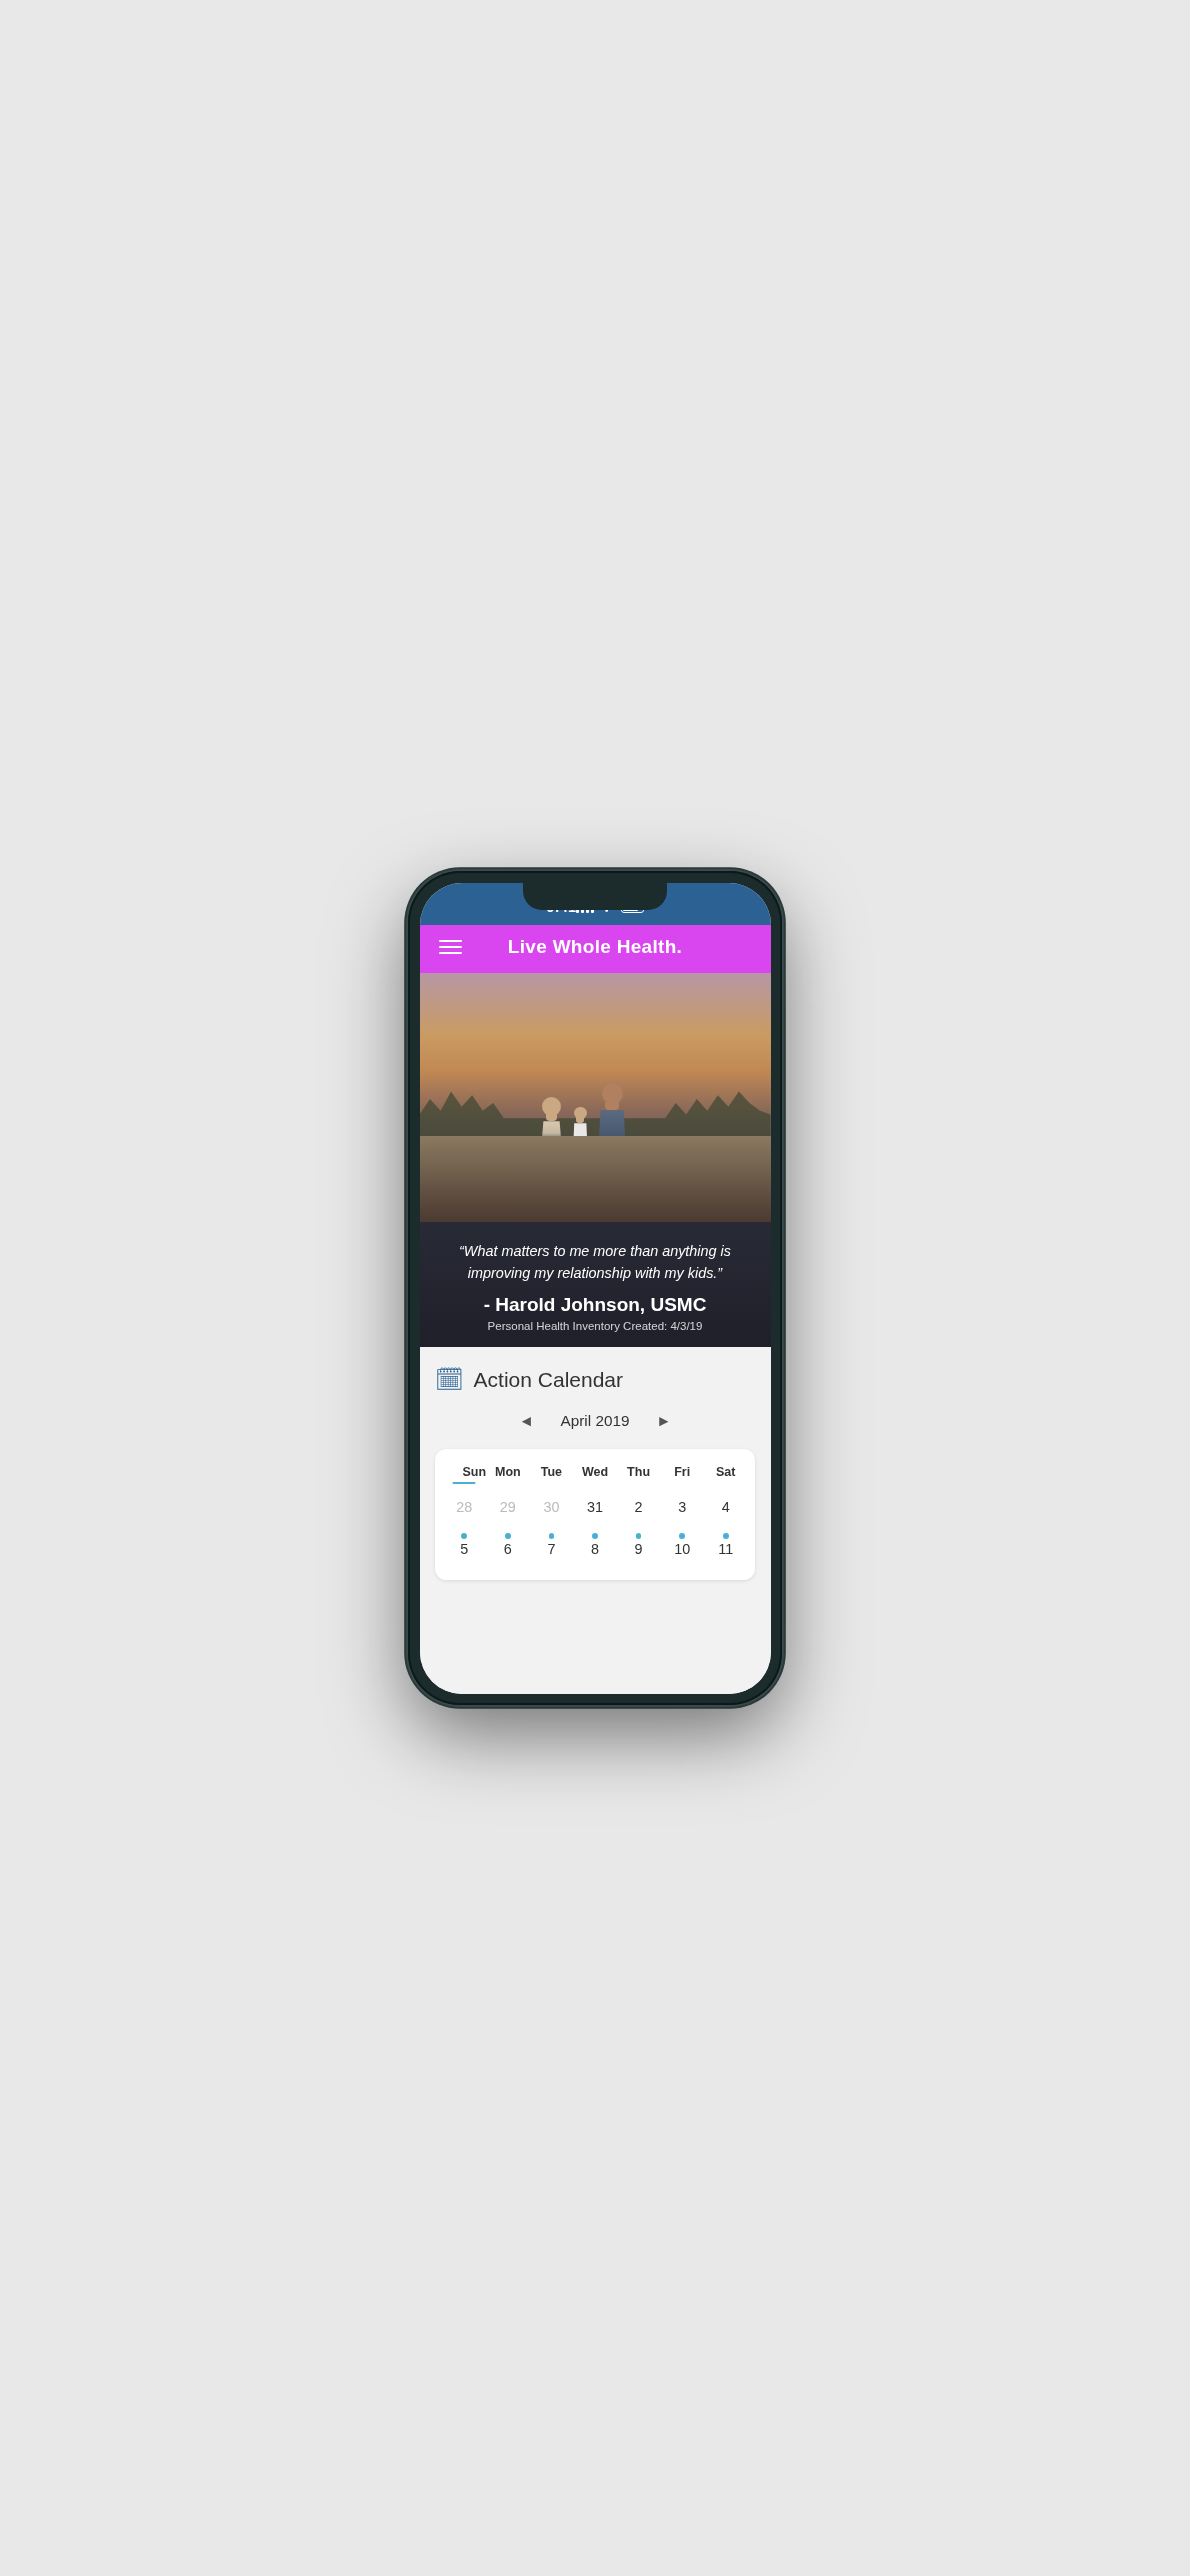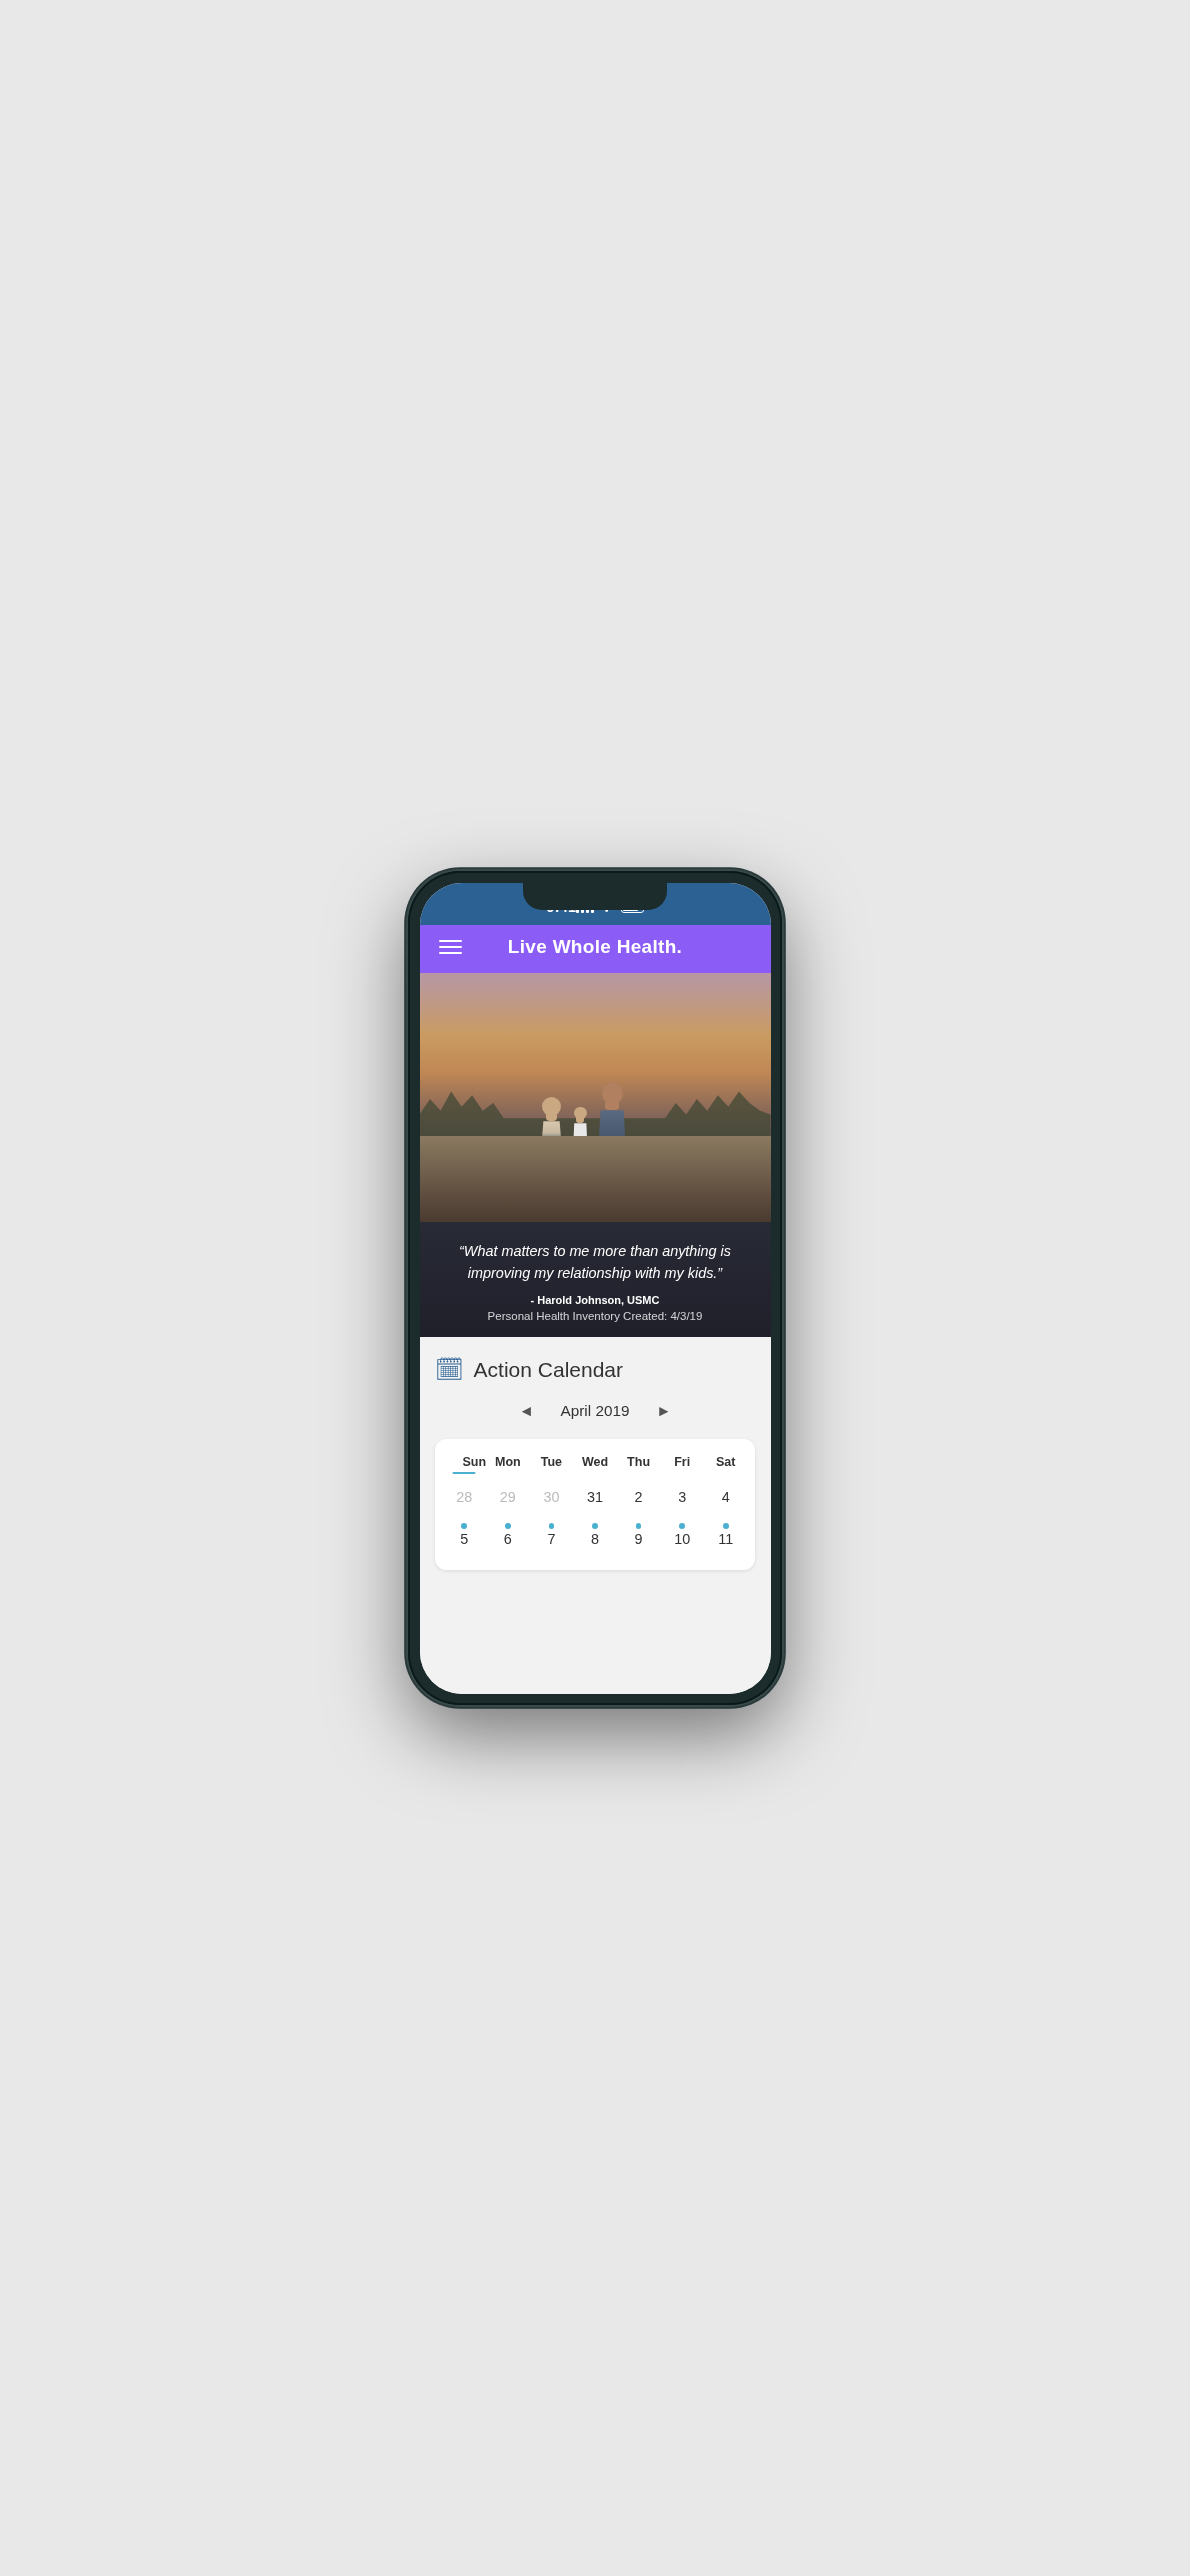--- a/index.html
+++ b/index.html
@@ -155,21 +155,21 @@
     }
     .battery-fill {
       background: white;
       height: 100%;
       width: 80%;
       border-radius: 1px;
     }
 
     
     .app-header {
-      background: #8b5cf6;
+      background: #d946ef;
       display: flex;
       align-items: center;
       justify-content: center;
       padding: 11.5px 19px 15.3px;
       position: relative;
       flex-shrink: 0;
     }
 
     .hamburger-btn {
       position: absolute;
@@ -263,21 +263,21 @@
       color: white;
       font-size: 14.4px;
       font-style: italic;
       line-height: 1.5;
       margin-bottom: 9.6px;
       text-align: center;
     }
 
     .quote-author {
       color: white;
-      font-size: 11px;
+      font-size: 19px;
       font-weight: 700;
       margin-bottom: 3.8px;
     }
 
     .quote-subtitle {
       color: rgba(255,255,255,0.8);
       font-size: 11.5px;
     }
 
     

